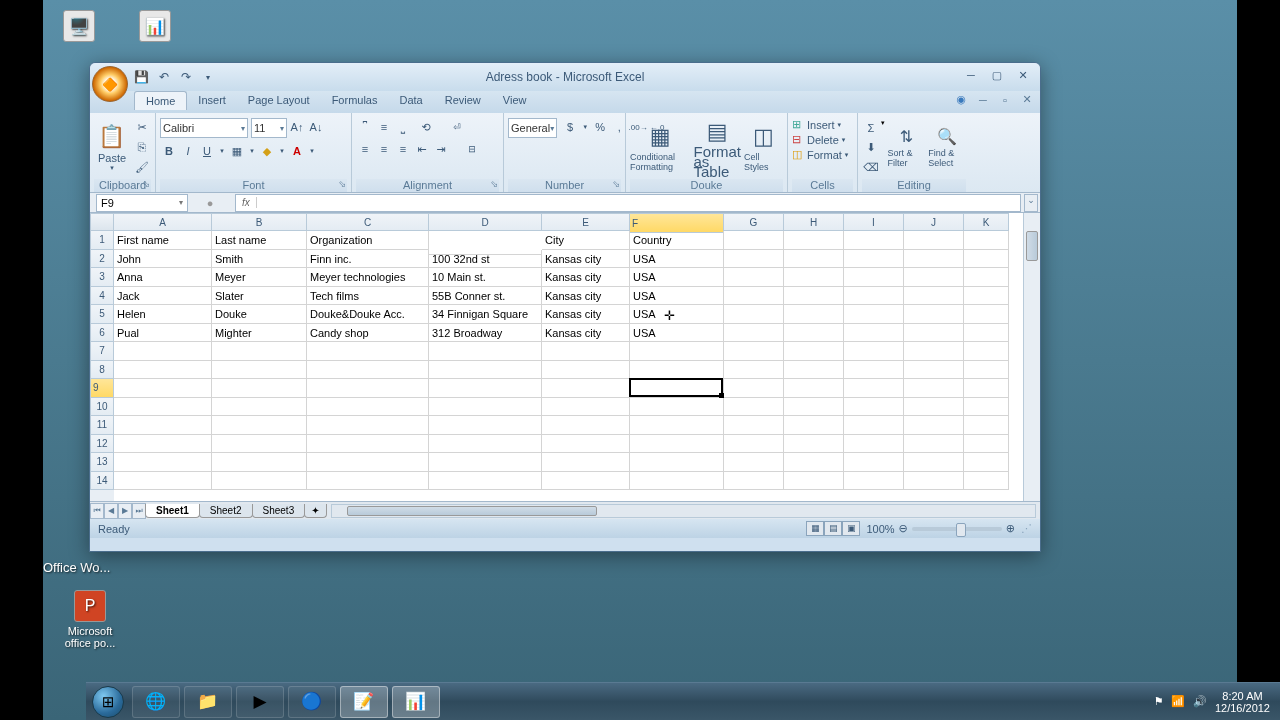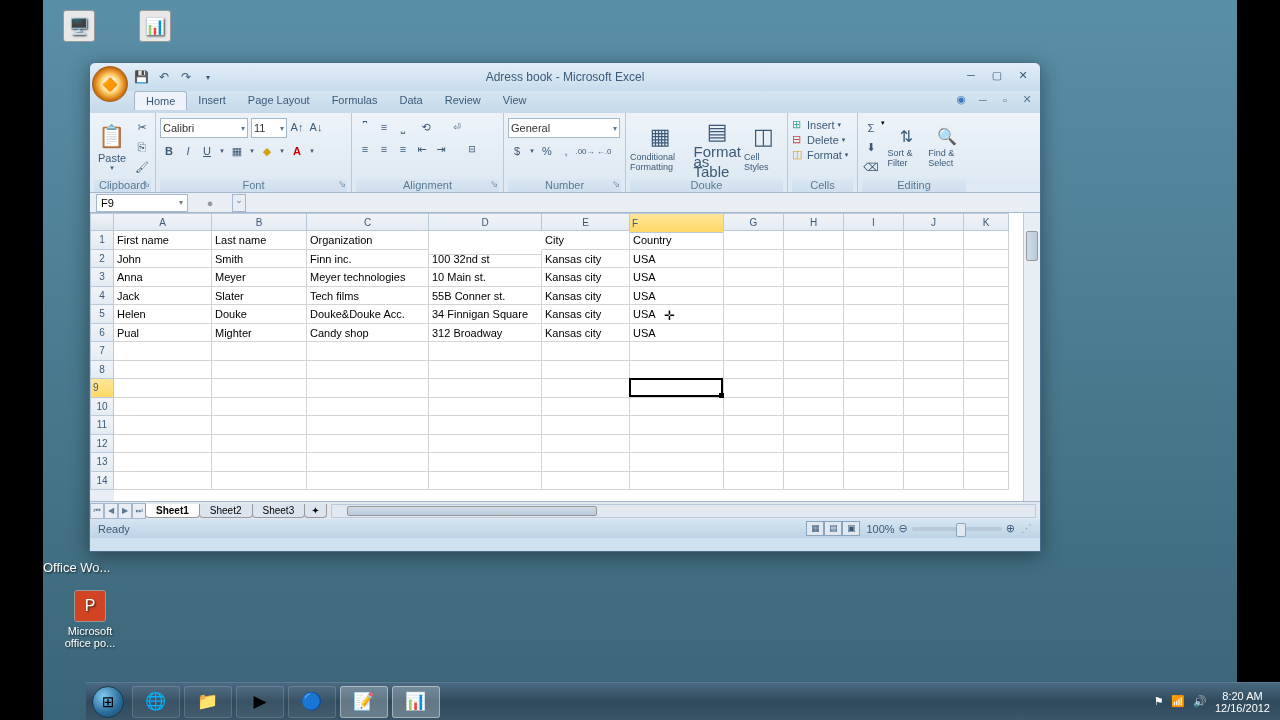--- a/index.html
+++ b/index.html
@@ -195,21 +195,21 @@
               <div class="mini">≡</div>
               <div class="mini">≡</div>
             <div class="mini">⇤</div>
               <div class="mini">⇥</div>
             <div class="mini" style="width:34px;margin-left:4px;font-size:9px">⊟</div>
           </div>
         </div>
         <div class="rgroup-label"><span>Alignment</span><span class="dlg">⬂</span></div>
       </div>
       <div class="rgroup" style="width:122px">
-        <div class="rgroup-body" style="flex-direction:column;gap:4px;padding-top:2px">
+        <div class="rgroup-body" style="flex-direction:row;gap:4px;padding-top:2px">
           <div class="sel" style="width:112px">
               <span>General</span>
               <span class="arr">▾</span>
             </div>
           <div class="row3">
             <div class="mini">$</div>
               <div class="mini" style="width:10px;font-size:7px">▾</div>
             <div class="mini">%</div>
             <div class="mini">,</div>
             <div class="mini" style="font-size:8px">.00→</div>
@@ -278,20 +278,24 @@
       </div>
     </div>
 
     <div class="formula-bar">
       <div class="name-box">
           <span>F9</span>
           <span class="arr">▾</span>
         </div>
       <div style="width:44px;display:flex;justify-content:space-around;color:#999;font-size:10px">
           <span>●</span>
+        </div>
+      <div class="fx-area">
+          <span class="fx">fx</span>
+          <span></span>
         </div>
       <div class="fx-expand">⌄</div>
     </div>
 
     <div class="grid-area">
       <div class="rowh-col">
         <div class="corner"></div>
         <div id="rowheaders">
             <div class="rowh">1</div>
             <div class="rowh">2</div>

